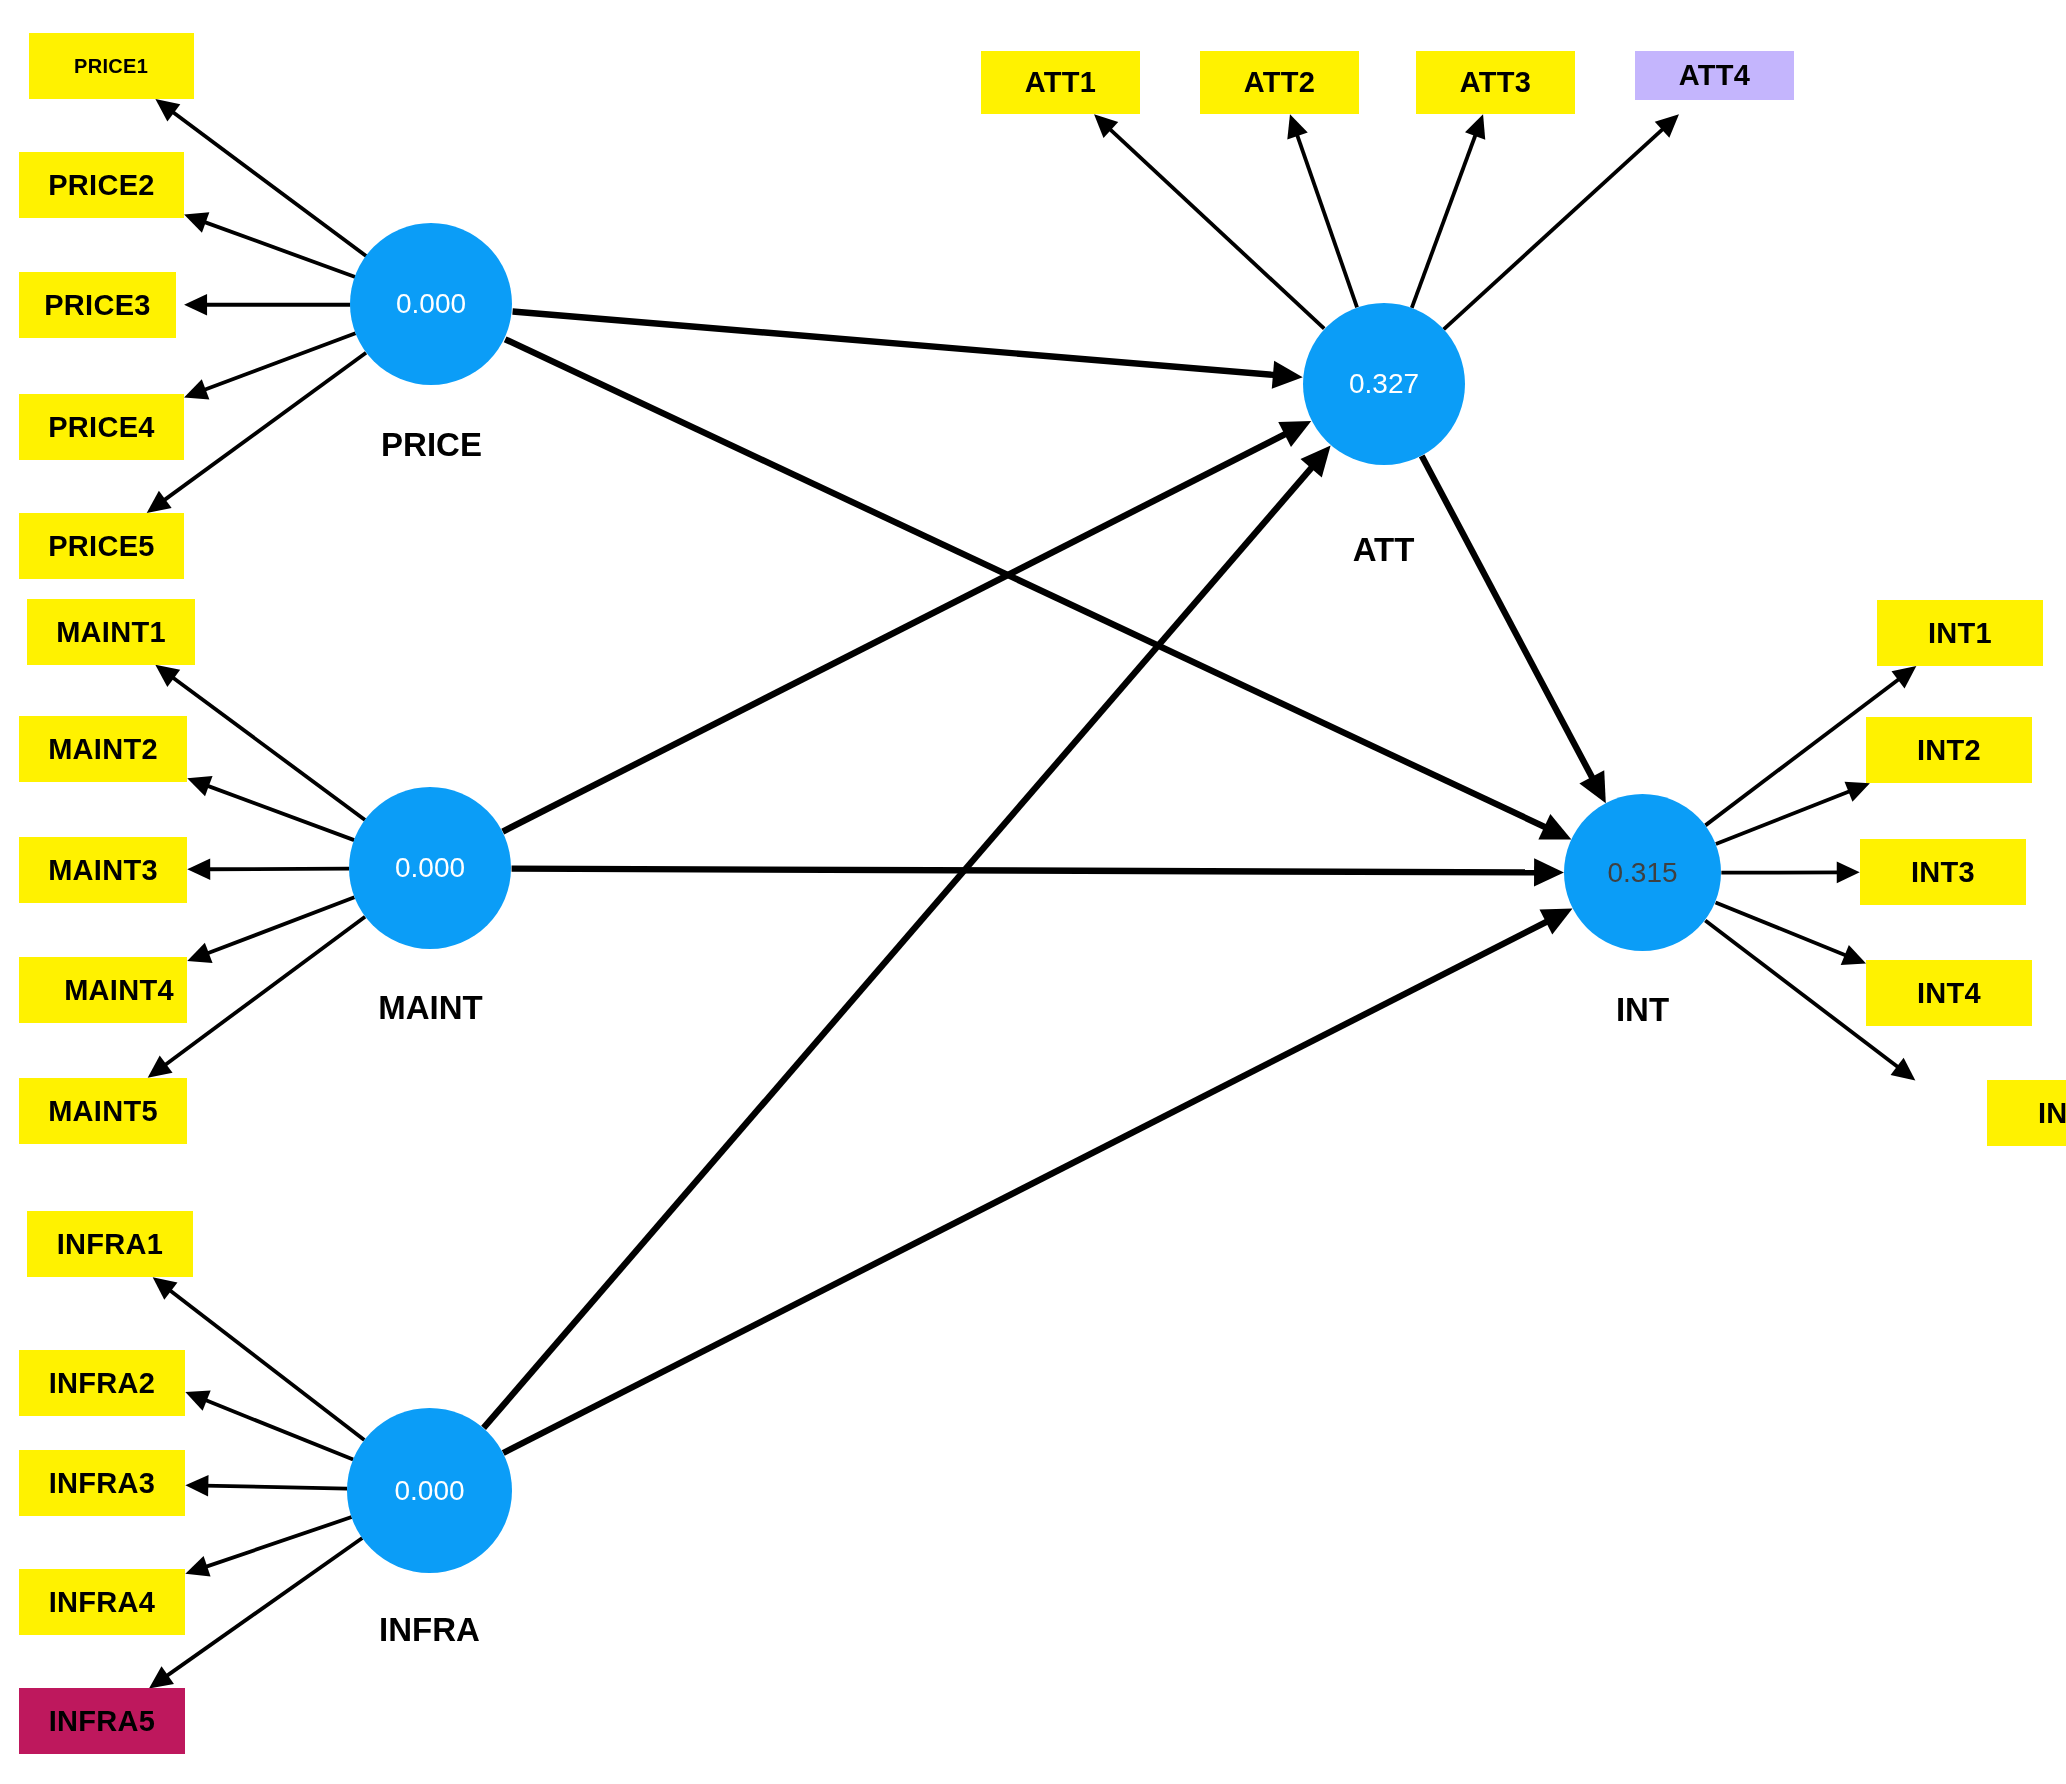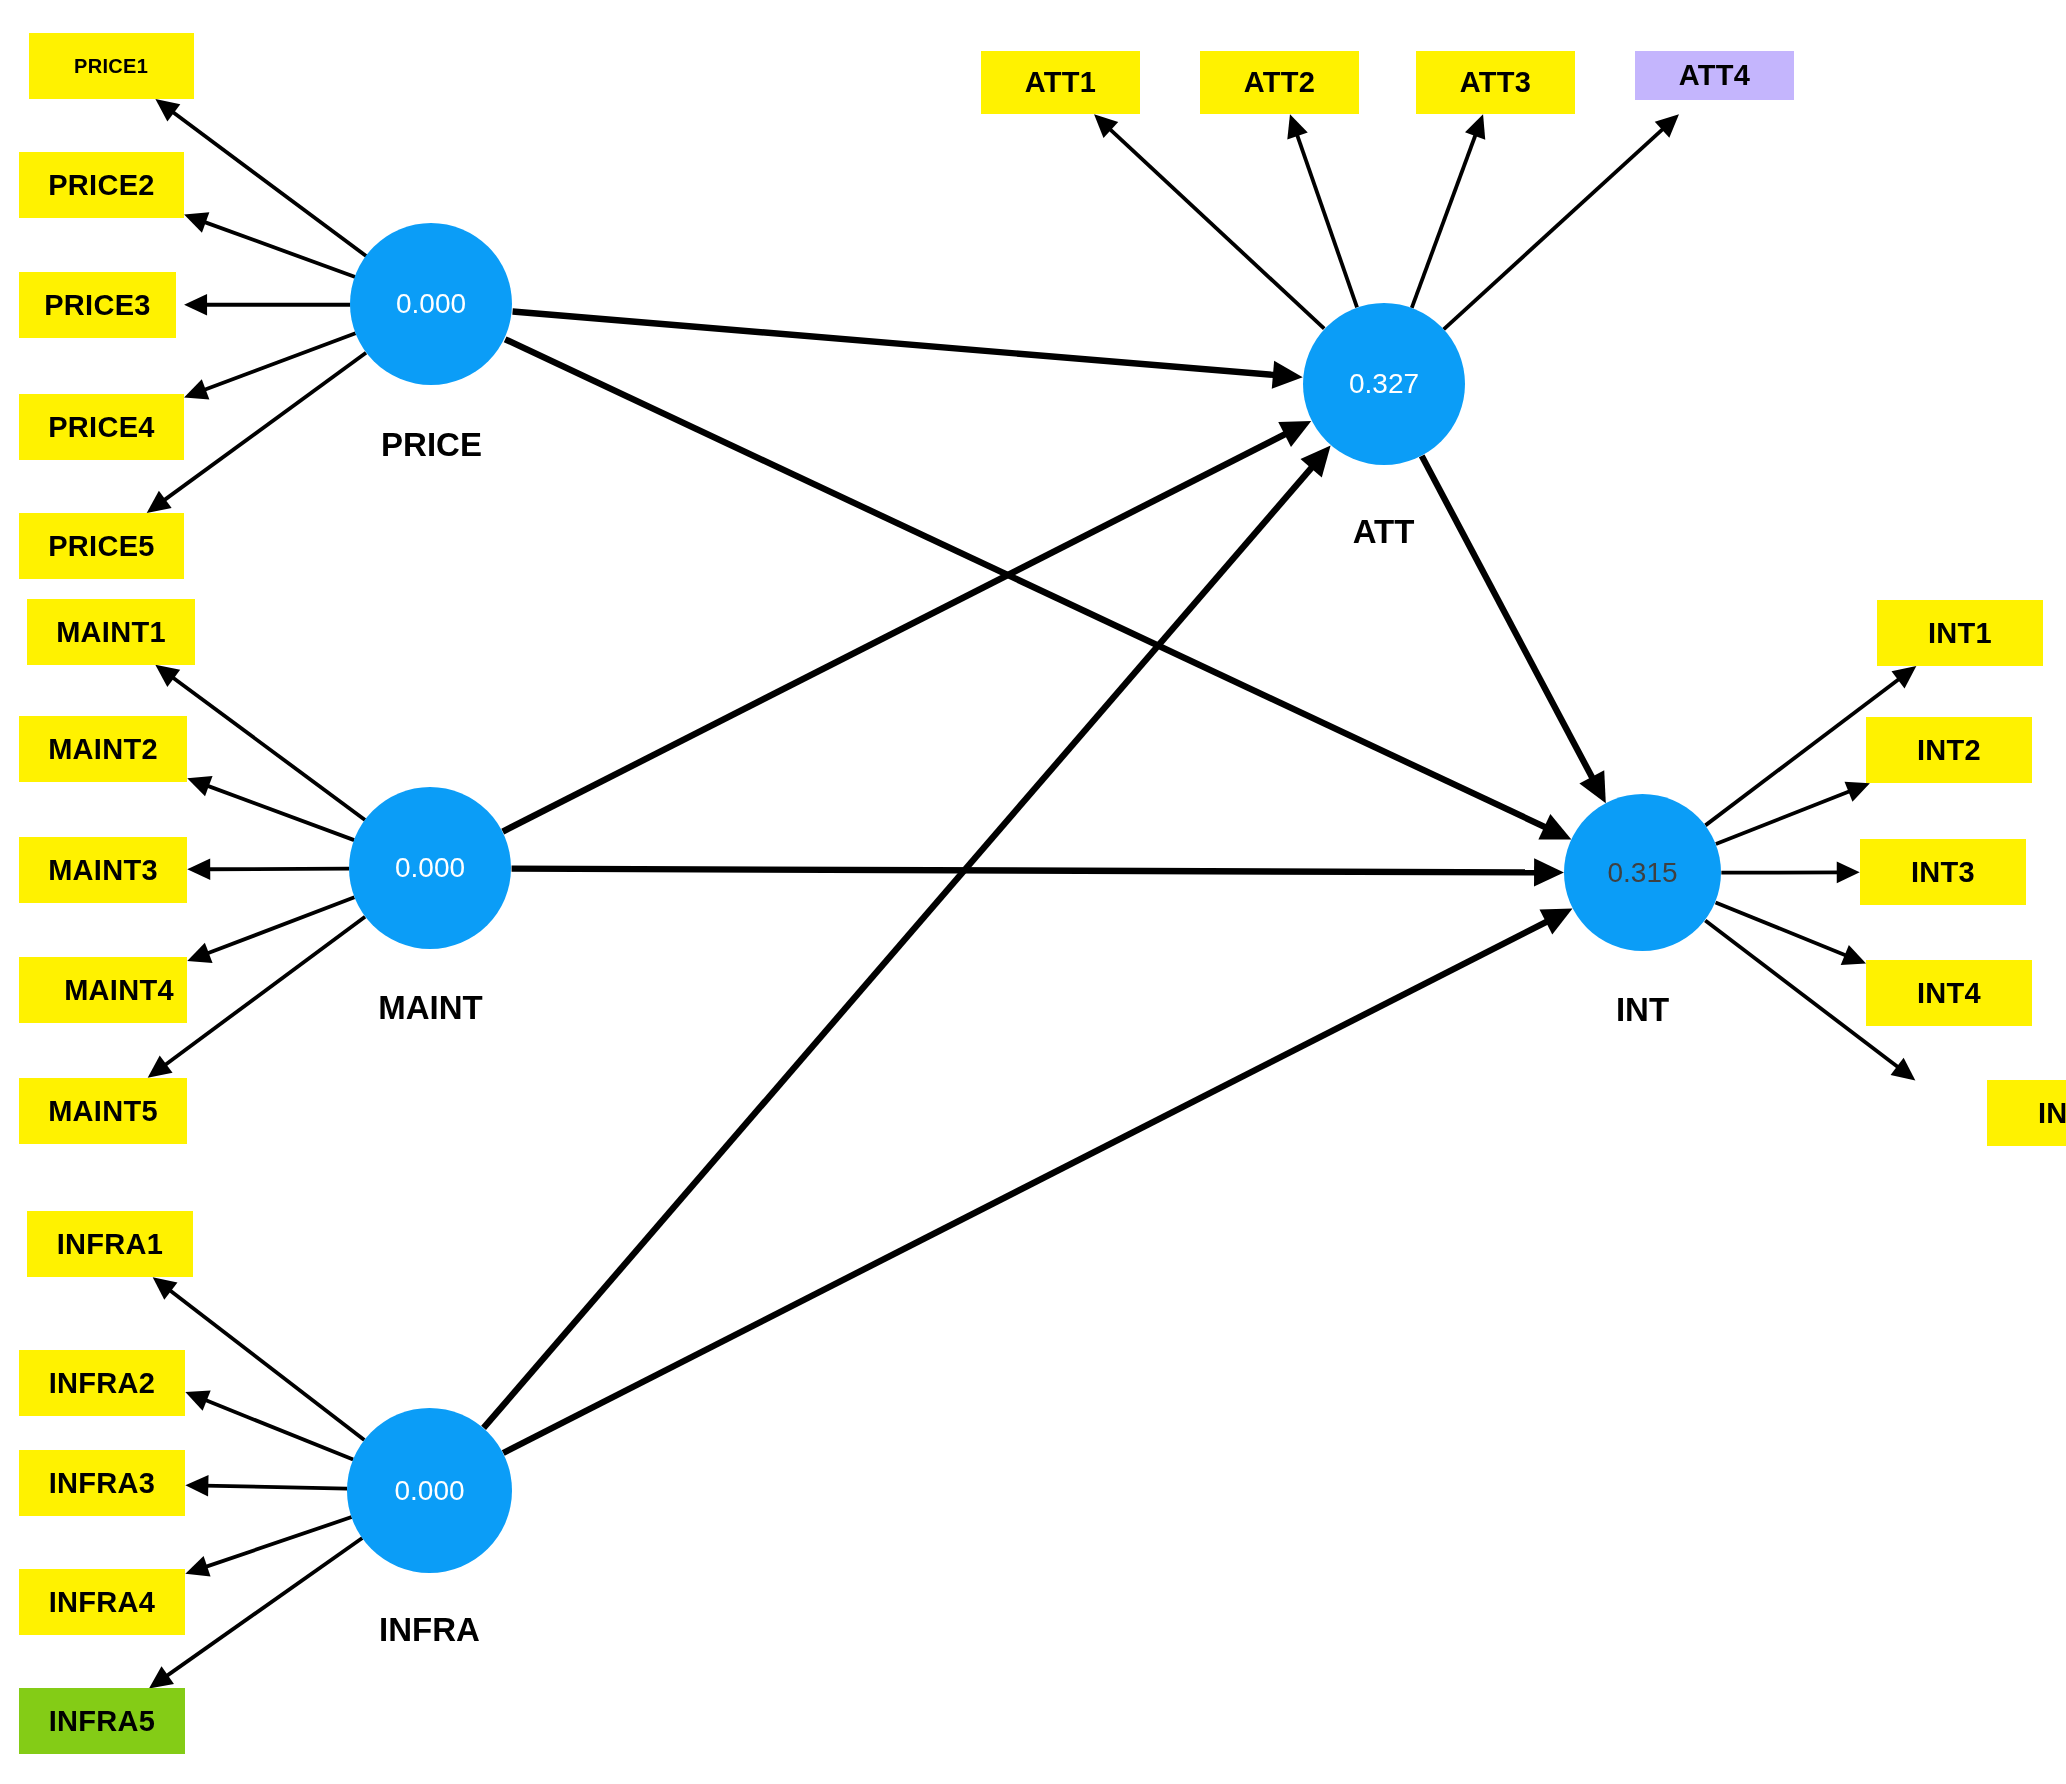--- a/index.html
+++ b/index.html
@@ -145,21 +145,21 @@
     </div>
     <div class="ind-box" style="left: 19px; top: 1330px; width: 166px; height: 66px; font-size: 29px; background: rgb(255, 242, 0); margin-top: 20px;">
       <span>INFRA2</span>
     </div>
     <div class="ind-box" style="left: 19px; top: 1450px; width: 166px; height: 66px; font-size: 29px; background: rgb(255, 242, 0);">
       <span>INFRA3</span>
     </div>
     <div class="ind-box" style="left: 19px; top: 1569px; width: 166px; height: 66px; font-size: 29px; background: rgb(255, 242, 0);">
       <span>INFRA4</span>
     </div>
-    <div class="ind-box" style="left: 19px; top: 1688px; width: 166px; height: 66px; font-size: 29px; background: #84cc16;">
+    <div class="ind-box" style="left: 19px; top: 1688px; width: 166px; height: 66px; font-size: 29px; background: #be185d;">
       <span>INFRA5</span>
     </div>
     <div class="ind-box" style="left: 981px; top: 51px; width: 159px; height: 63px; font-size: 29px; background: rgb(255, 242, 0);">
       <span>ATT1</span>
     </div>
     <div class="ind-box" style="left: 1200px; top: 51px; width: 159px; height: 63px; font-size: 29px; background: rgb(255, 242, 0);">
       <span>ATT2</span>
     </div>
     <div class="ind-box" style="left: 1416px; top: 51px; width: 159px; height: 63px; font-size: 29px; background: rgb(255, 242, 0);">
       <span>ATT3</span>
@@ -190,19 +190,19 @@
       <span>0.000</span>
     </div>
     <div class="lv-label" style="left: 272px; top: 989px; width: 317px; font-size: 33px;">MAINT</div>
     <div class="lv-circle" style="left: 347px; top: 1408px; width: 165px; height: 165px; font-size: 28px; background: rgb(11, 157, 247); color: rgb(255, 255, 255);">
       <span>0.000</span>
     </div>
     <div class="lv-label" style="left: 271px; top: 1611px; width: 317px; font-size: 33px;">INFRA</div>
     <div class="lv-circle" style="left: 1303px; top: 303px; width: 162px; height: 162px; font-size: 28px; background: rgb(11, 157, 247); color: rgb(255, 255, 255);">
       <span>0.327</span>
     </div>
-    <div class="lv-label" style="left: 1225px; top: 513px; width: 317px; font-size: 33px;">ATT</div>
+    <div class="lv-label" style="left: 1225px; top: 531px; width: 317px; font-size: 33px;">ATT</div>
     <div class="lv-circle" style="left: 1564px; top: 794px; width: 157px; height: 157px; font-size: 28px; background: rgb(11, 157, 247); color: #404040;">
       <span>0.315</span>
     </div>
     <div class="lv-label" style="left: 1484px; top: 991px; width: 317px; font-size: 33px;">INT</div>
   </div>
 
 
 </body></html>

